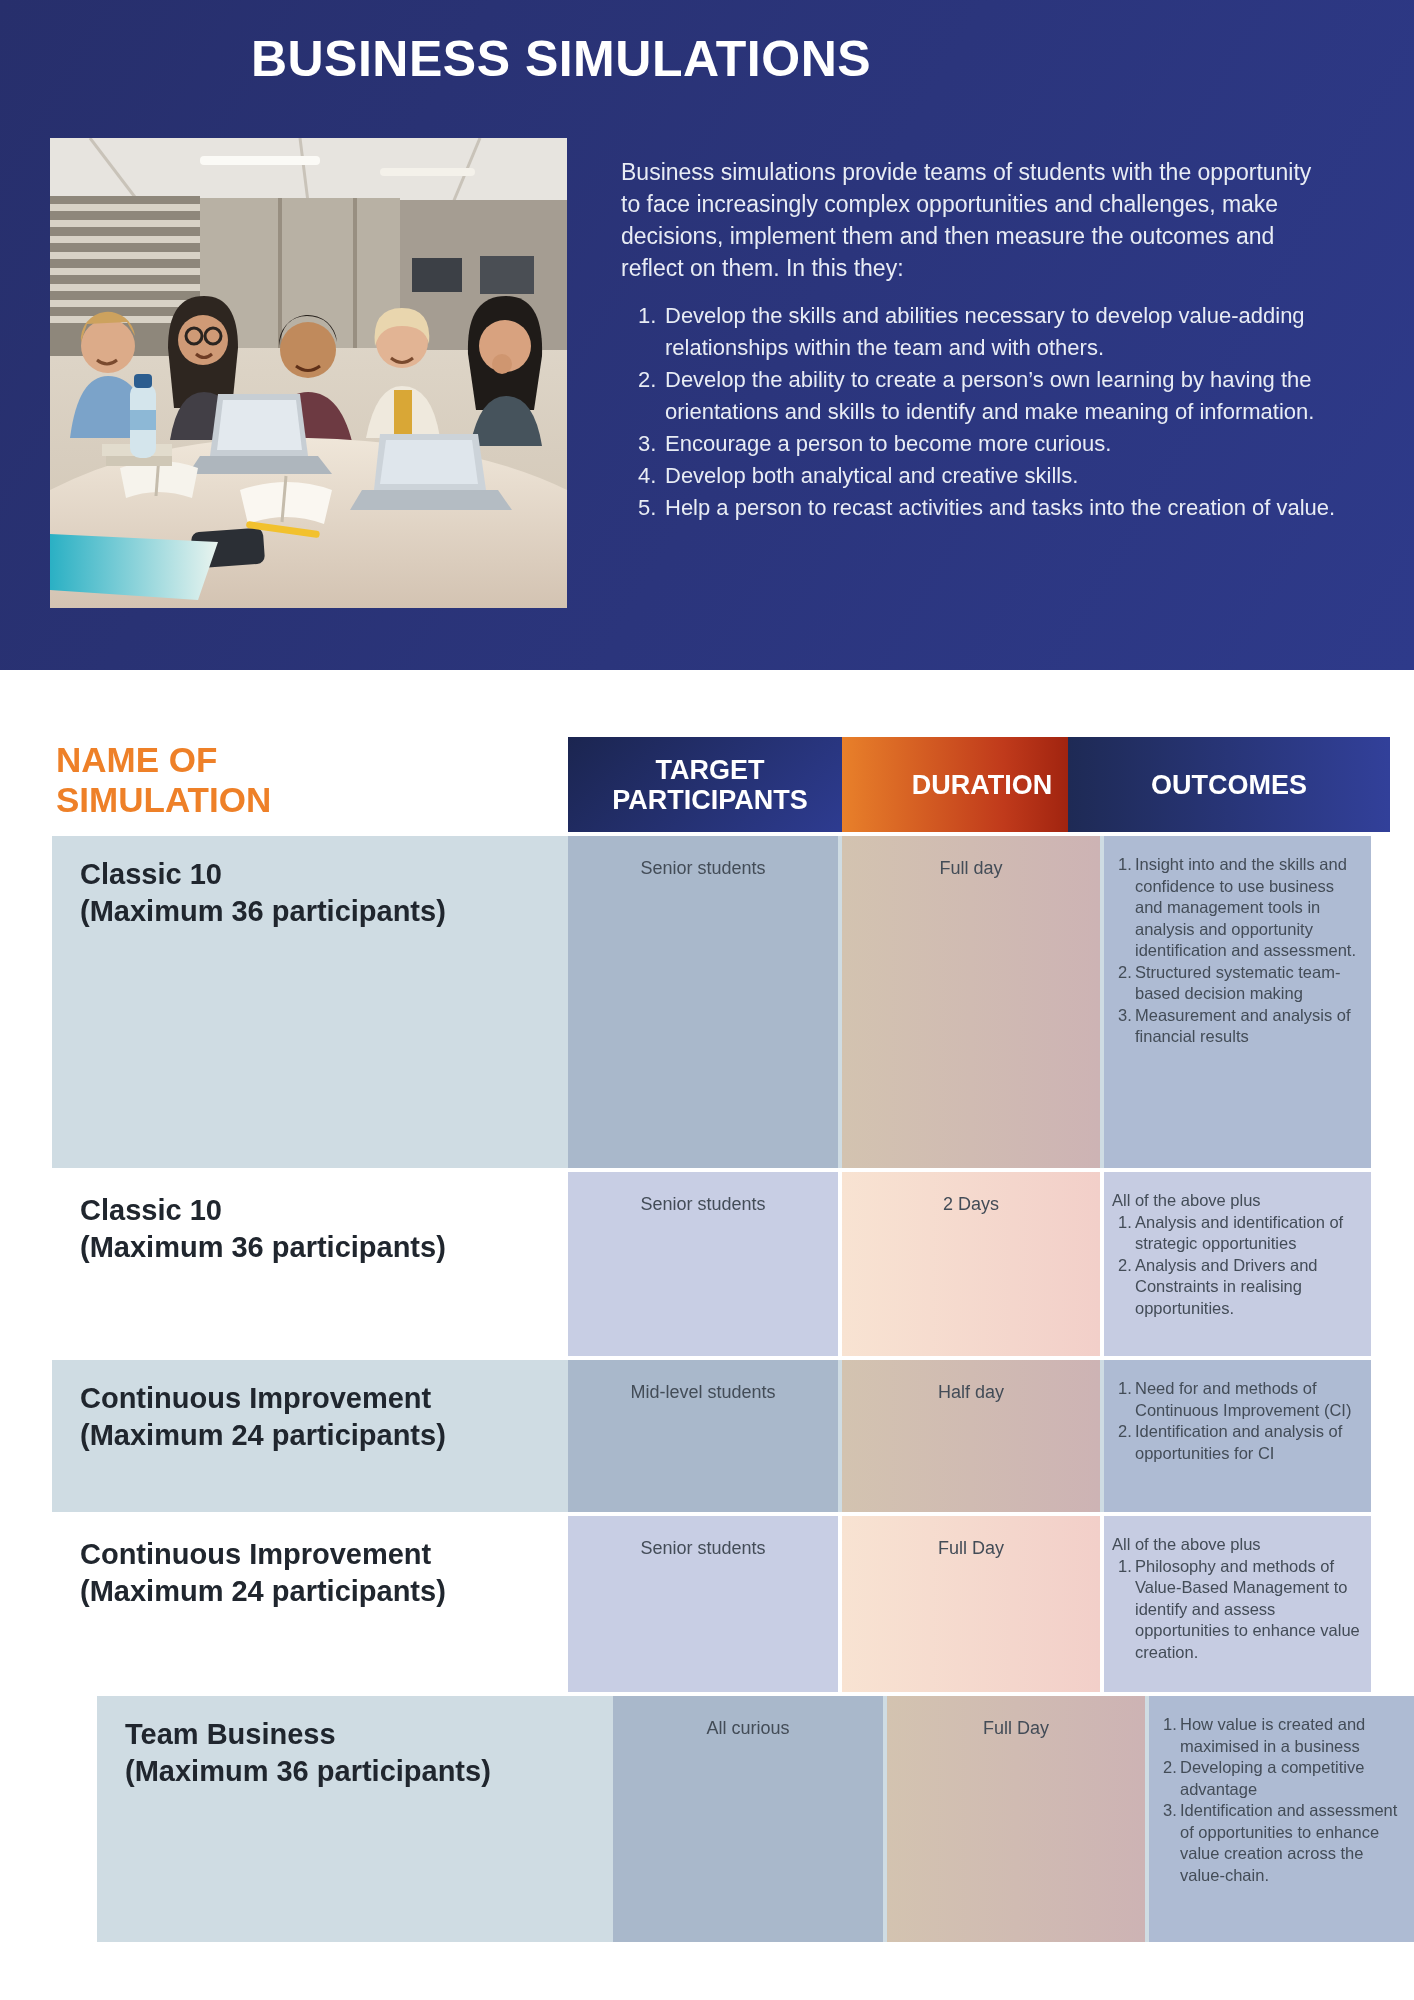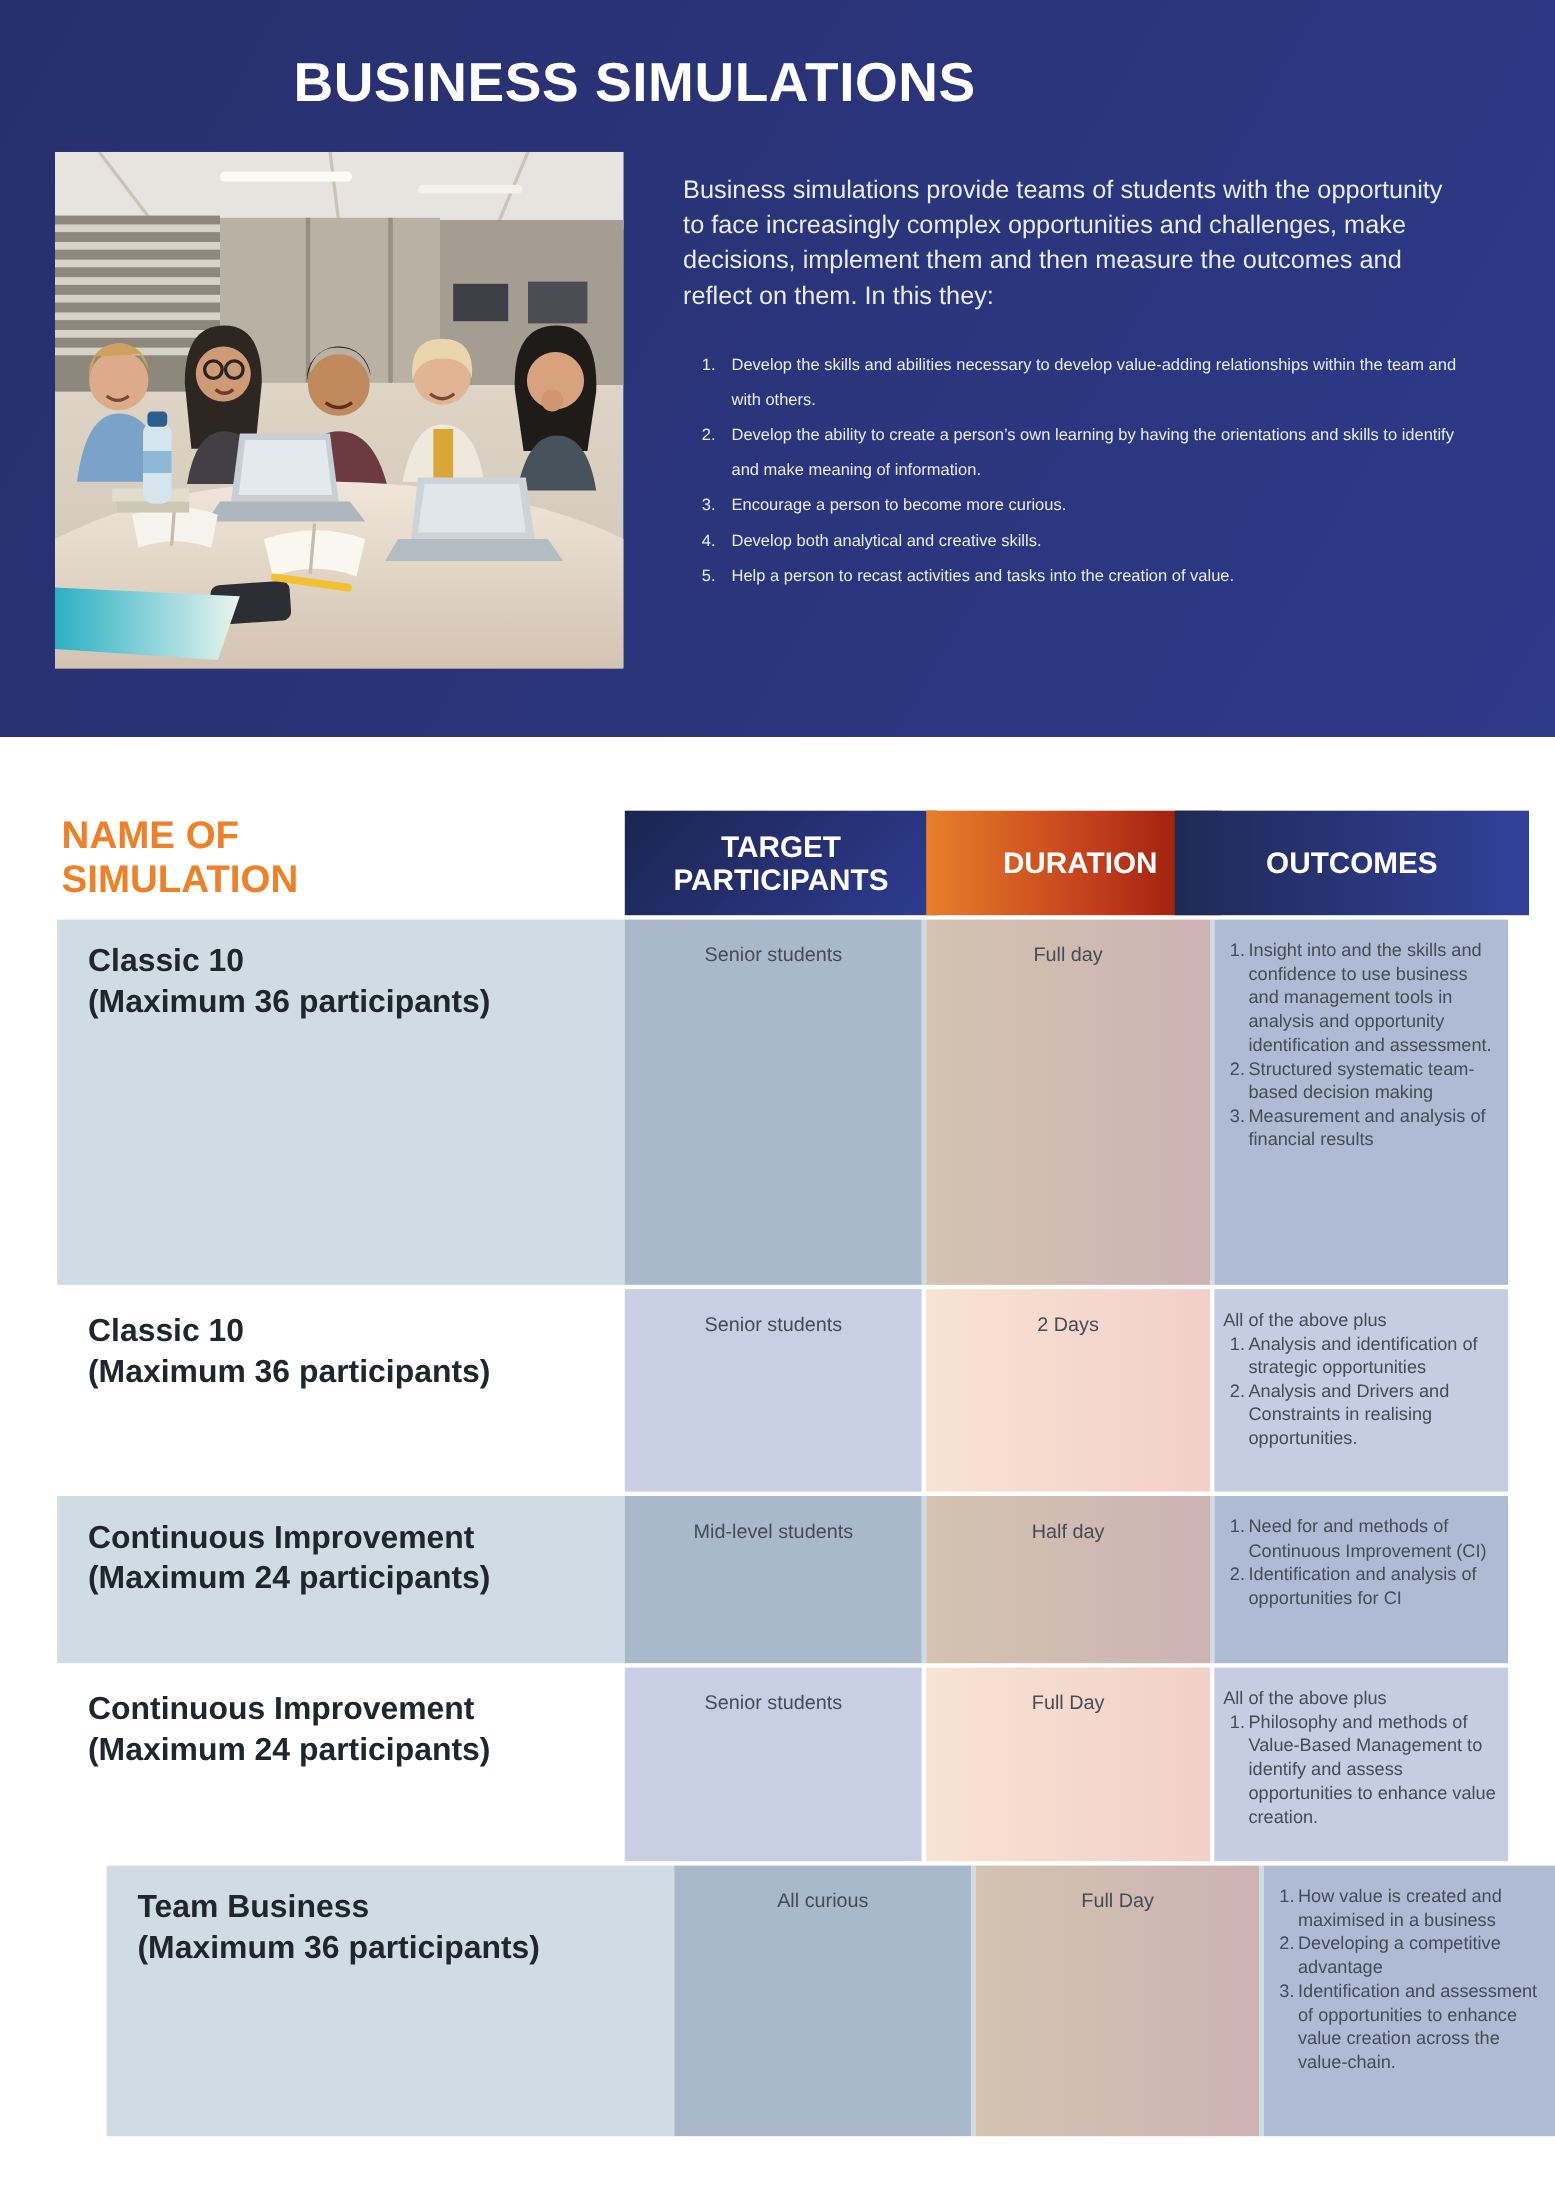--- a/index.html
+++ b/index.html
@@ -2,28 +2,28 @@
 <html style="--navy: #272f6c; --navy-bright: #2e3a8a; --orange: #ee8028; --duration-orange: #e8802a; --duration-red: #8c1508; --stripe: #cfdce3; --row-title: #20262e; --cell-text: #434c57;"><head>
 <meta charset="utf-8">
 <style>
   html,body{margin:0;padding:0;}
   body{width:1414px;height:2000px;background:#ffffff;font-family:"Liberation Sans","DejaVu Sans",sans-serif;position:relative;overflow:hidden;}
   .page{position:absolute;inset:0;}
 
   
   .hero{position:absolute;left:0;top:0;width:1414px;height:670px;
         background:linear-gradient(120deg,var(--navy) 0%,#2b357c 55%,var(--navy-bright) 100%);}
-  .hero h1{position:absolute;top:30px;left:0;width:1122px;margin:16px;text-align:center;
+  .hero h1{position:absolute;top:30px;left:0;width:1122px;margin:0;text-align:center;
            color:#ffffff;font-size:50px;font-weight:700;letter-spacing:.5px;}
   .photo{position:absolute;left:50px;top:138px;width:517px;height:470px;overflow:hidden;}
   .photo svg{display:block;width:100%;height:100%;}
   .intro{position:absolute;left:605px;top:140px;width:760px;color:#e8ecf4;}
   .intro p{margin:16px;width:700px;font-size:23px;line-height:32px;}
-  .benefits{list-style:none;counter-reset:b;margin:32px 0 0 0;padding:0 0 0 33px;width:712px;
-            font-size:15px;line-height:32px;}
+  .benefits{list-style:none;counter-reset:b;margin:16px 0 0 0;padding:0 0 0 33px;width:712px;
+            font-size:22px;line-height:32px;}
   .benefits li{counter-increment:b;position:relative;padding-left:27px;}
   .benefits li::before{content:counter(b) ".";position:absolute;left:0;top:0;}
 
   
   .thead{position:absolute;left:52px;top:737px;width:1319px;height:95px;}
   .name-col-title{position:absolute;left:4px;top:3px;margin:0;width:300px;
                   color:var(--orange);font-size:35px;line-height:40px;font-weight:700;}
   .hcell{position:absolute;top:0;height:95px;display:flex;align-items:center;justify-content:center;
          color:#ffffff;font-weight:700;font-size:27px;line-height:30px;text-align:center;}
   .h-participants{left:516px;width:284px;background:linear-gradient(135deg,#1b2550 0%,#2e3c92 100%);}

